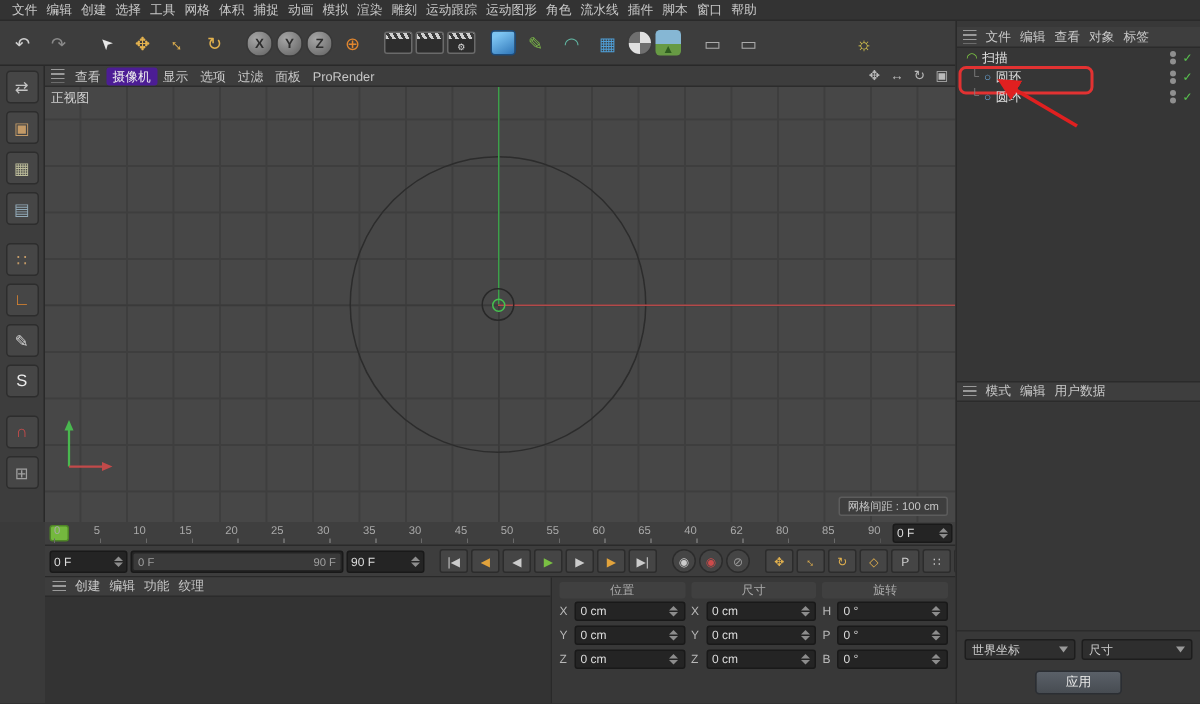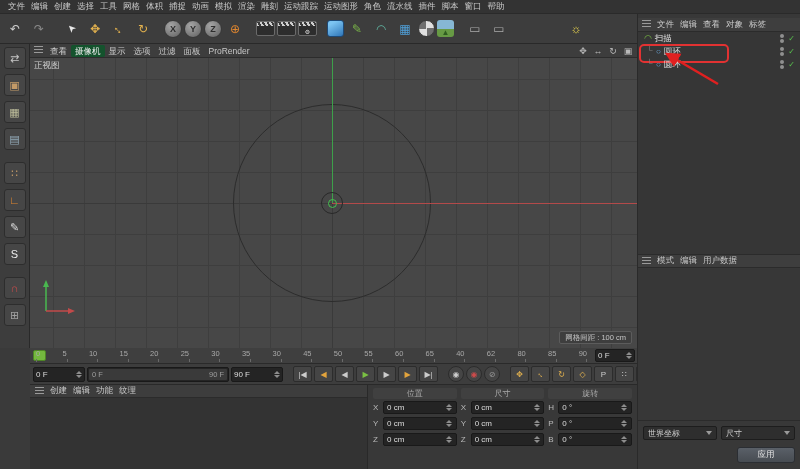--- a/index.html
+++ b/index.html
@@ -40,21 +40,21 @@
   .ltbtn{width:22px;height:22px;margin-bottom:5px;border-radius:3px;background:#464646;border:1px solid #2d2d2d;
         display:flex;align-items:center;justify-content:center;font-size:11px;flex:none}
   .gapv{margin-top:7px}
 
   
   .vp{position:absolute;left:30px;top:44px;width:607px;height:304px}
   .vp-menubar{position:absolute;left:0;top:0;right:0;height:14px;background:#3d3d3d;
         border-bottom:1px solid #2c2c2c;display:flex;align-items:center;padding:0 3px}
   .vp-menus,.bar-items{display:flex;align-items:center}
   .vmi{font-size:8.5px;color:#c8c8c8;padding:0 4px;line-height:12px;border-radius:2px}
-  .vmi.active{background:#14532d;color:#eee}
+  .vmi.active{background:#4c1d95;color:#eee}
   .vp-viewicons{margin-left:auto;display:flex;gap:3px}
   .vicon{font-size:9px;color:#b9b9b9;width:12px;text-align:center}
   .vp-canvas{position:absolute;left:0;top:14px;width:607px;height:290px;background-color:#474747;overflow:hidden;
         background-image:linear-gradient(#3e3e3e 1px,transparent 1px),
                          linear-gradient(90deg,#3e3e3e 1px,transparent 1px);
         background-size:31px 31px;background-position:0 21px,23px 0}
   .dark-v{position:absolute;left:302px;top:0;width:1px;height:290px;background:#3a3a3a}
   .dark-h{position:absolute;left:0;top:145px;width:607px;height:1px;background:#3a3a3a}
   .axis-green{position:absolute;left:302px;top:0;width:1px;height:145px;background:#3da04a}
   .axis-red{position:absolute;left:302px;top:145px;width:305px;height:1px;background:#b34a4a}
@@ -145,21 +145,21 @@
   .ann-arrow{position:absolute;left:0;top:0;pointer-events:none}
 
   
   .coordfoot{position:absolute;left:637px;top:420px;width:163px;height:49px;background:#383838;
         border-left:1px solid #2a2a2a;border-top:1px solid #2b2b2b;padding:5px 5px}
   .cf-row{display:flex;gap:4px}
   .dropdown{flex:1;height:14px;background:#2e2e2e;border:1px solid #1d1d1d;border-radius:2px;display:flex;
         align-items:center;font-size:8px;color:#ccc;padding:0 4px;gap:3px}
   .dropdown .val{flex:1}
   .dd-caret{border-left:3px solid transparent;border-right:3px solid transparent;border-top:4px solid #9a9a9a;flex:none}
-  .apply-row{display:flex;justify-content:flex-end;margin-top:7px}
+  .apply-row{display:flex;justify-content:center;margin-top:7px}
   .apply-btn{width:58px;height:16px;background:linear-gradient(#5a6068,#474c52);border:1px solid #2b2e33;
         border-radius:3px;color:#e8e8e8;font-size:8.5px;display:flex;align-items:center;justify-content:center}
 </style>
 </head>
 <body>
 
 <div id="app">
 
   <div class="menubar">
 

